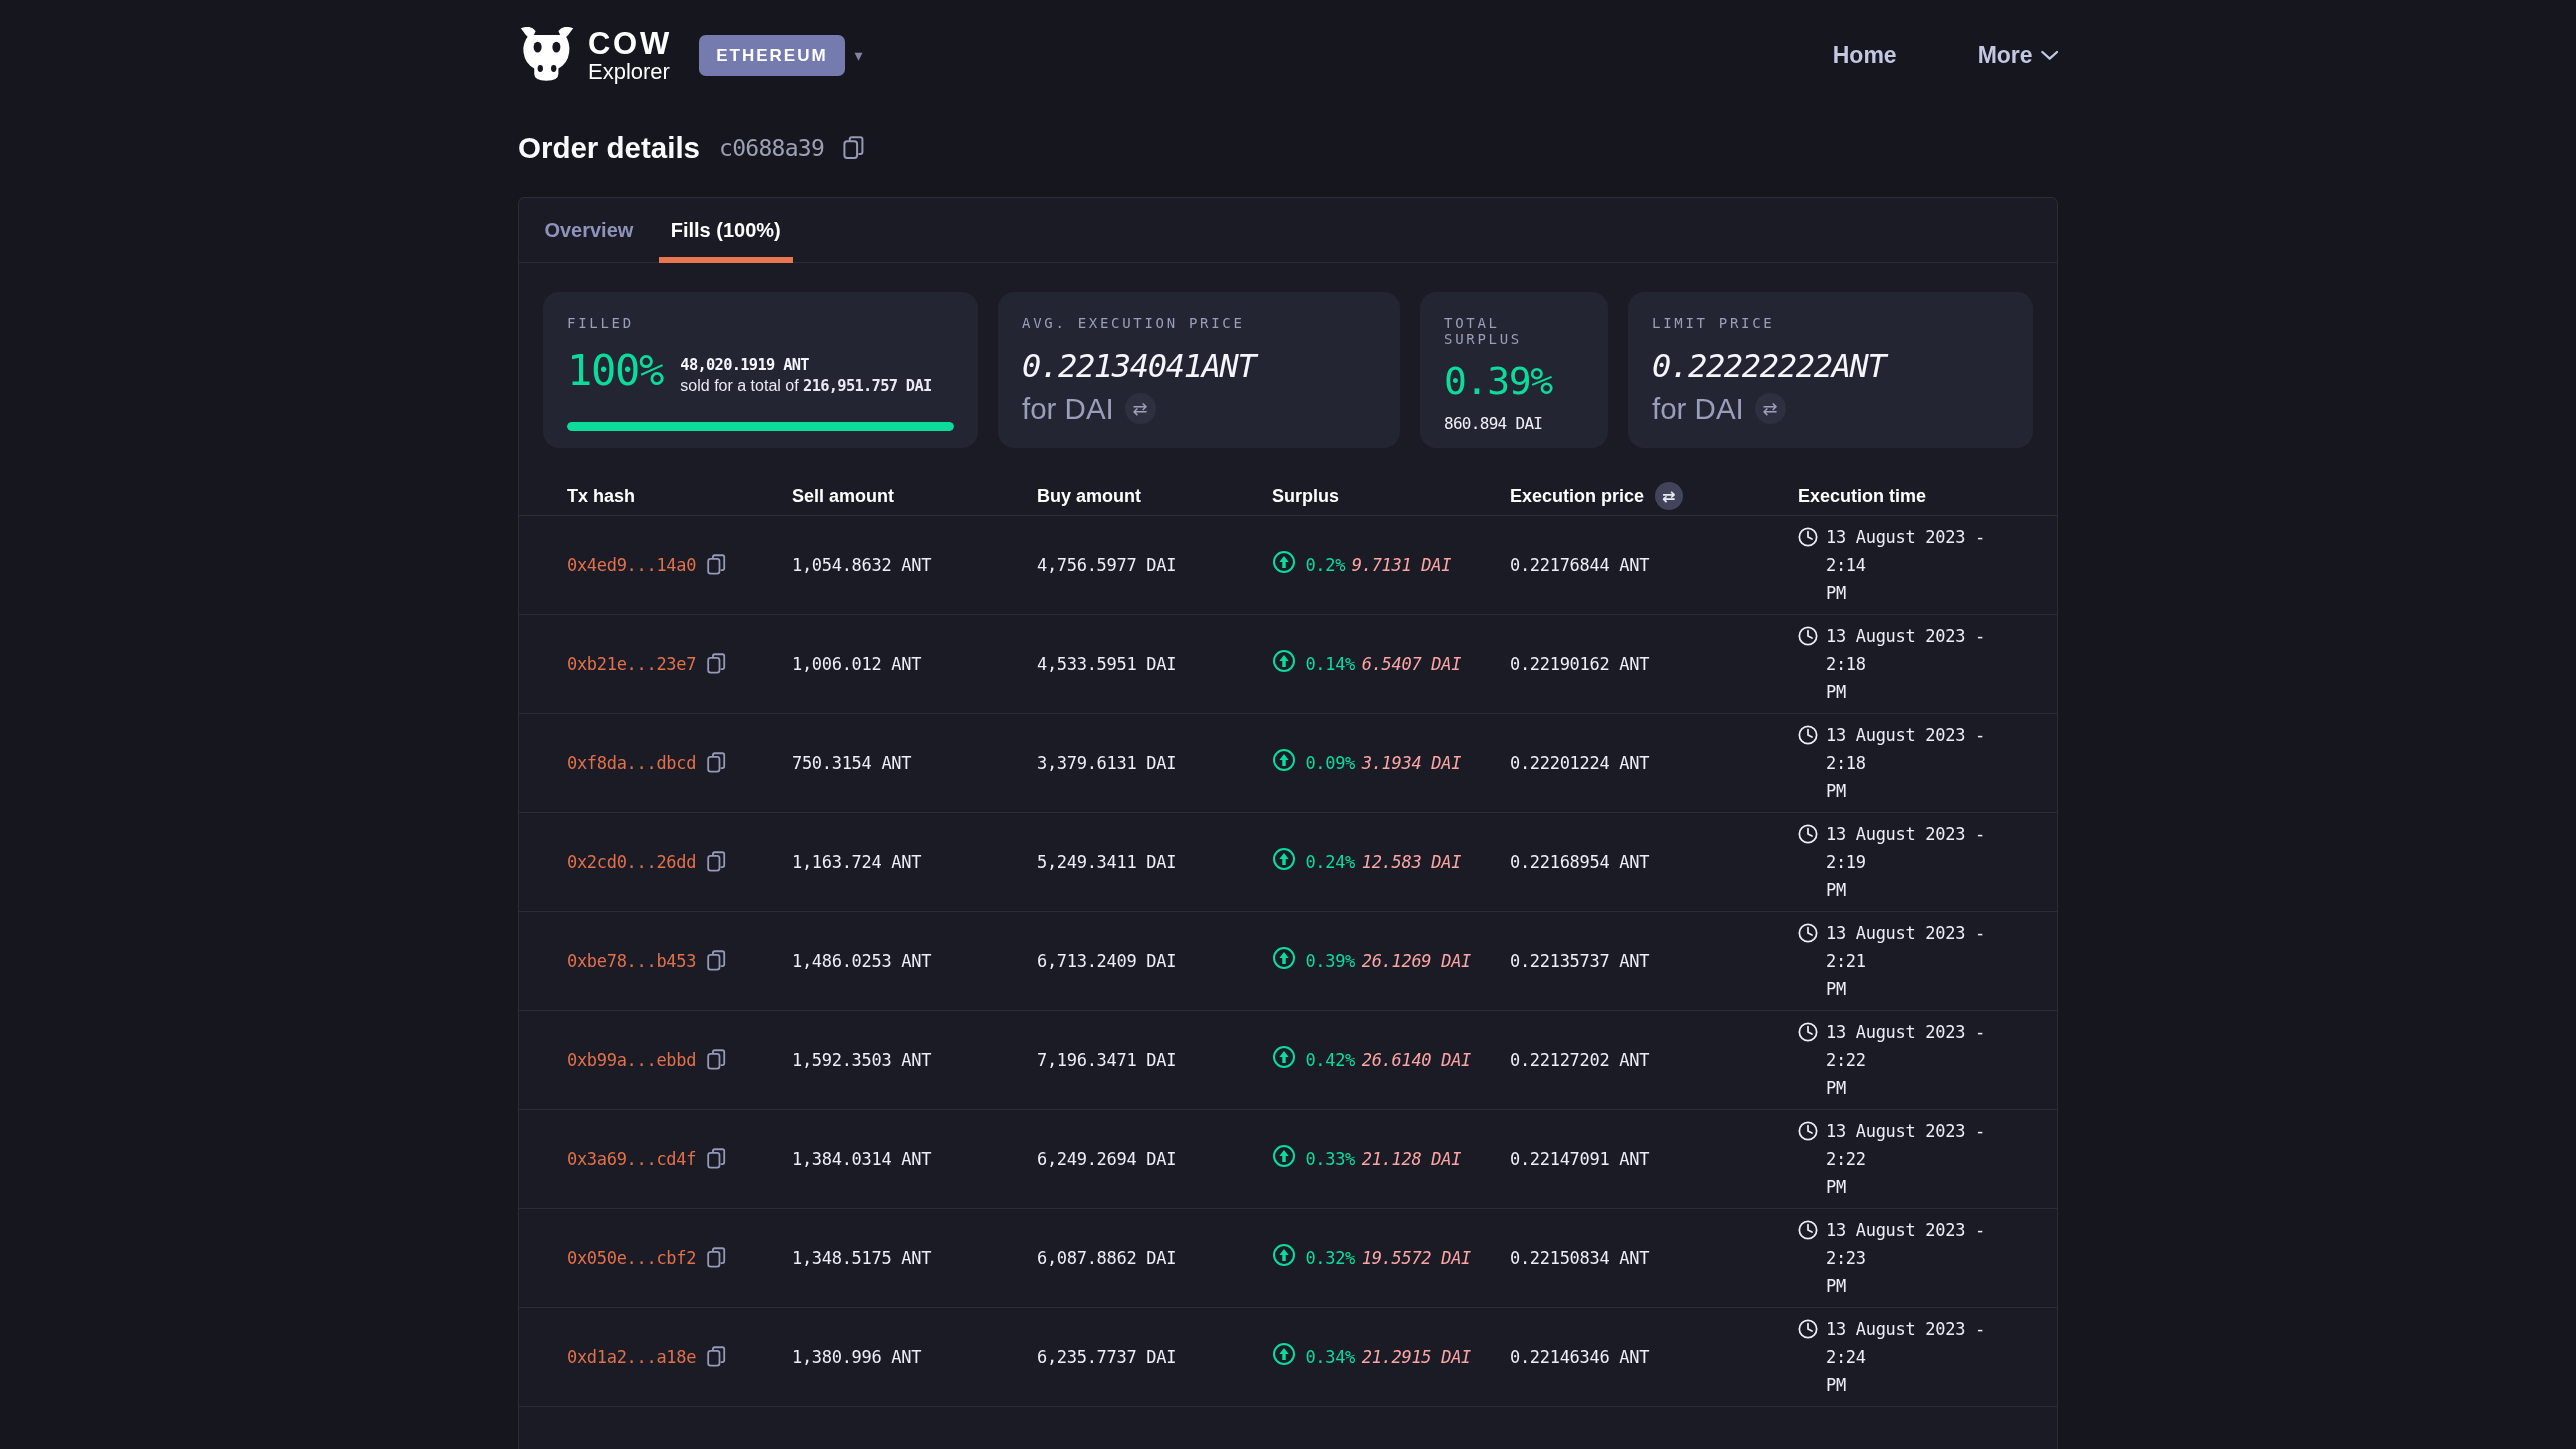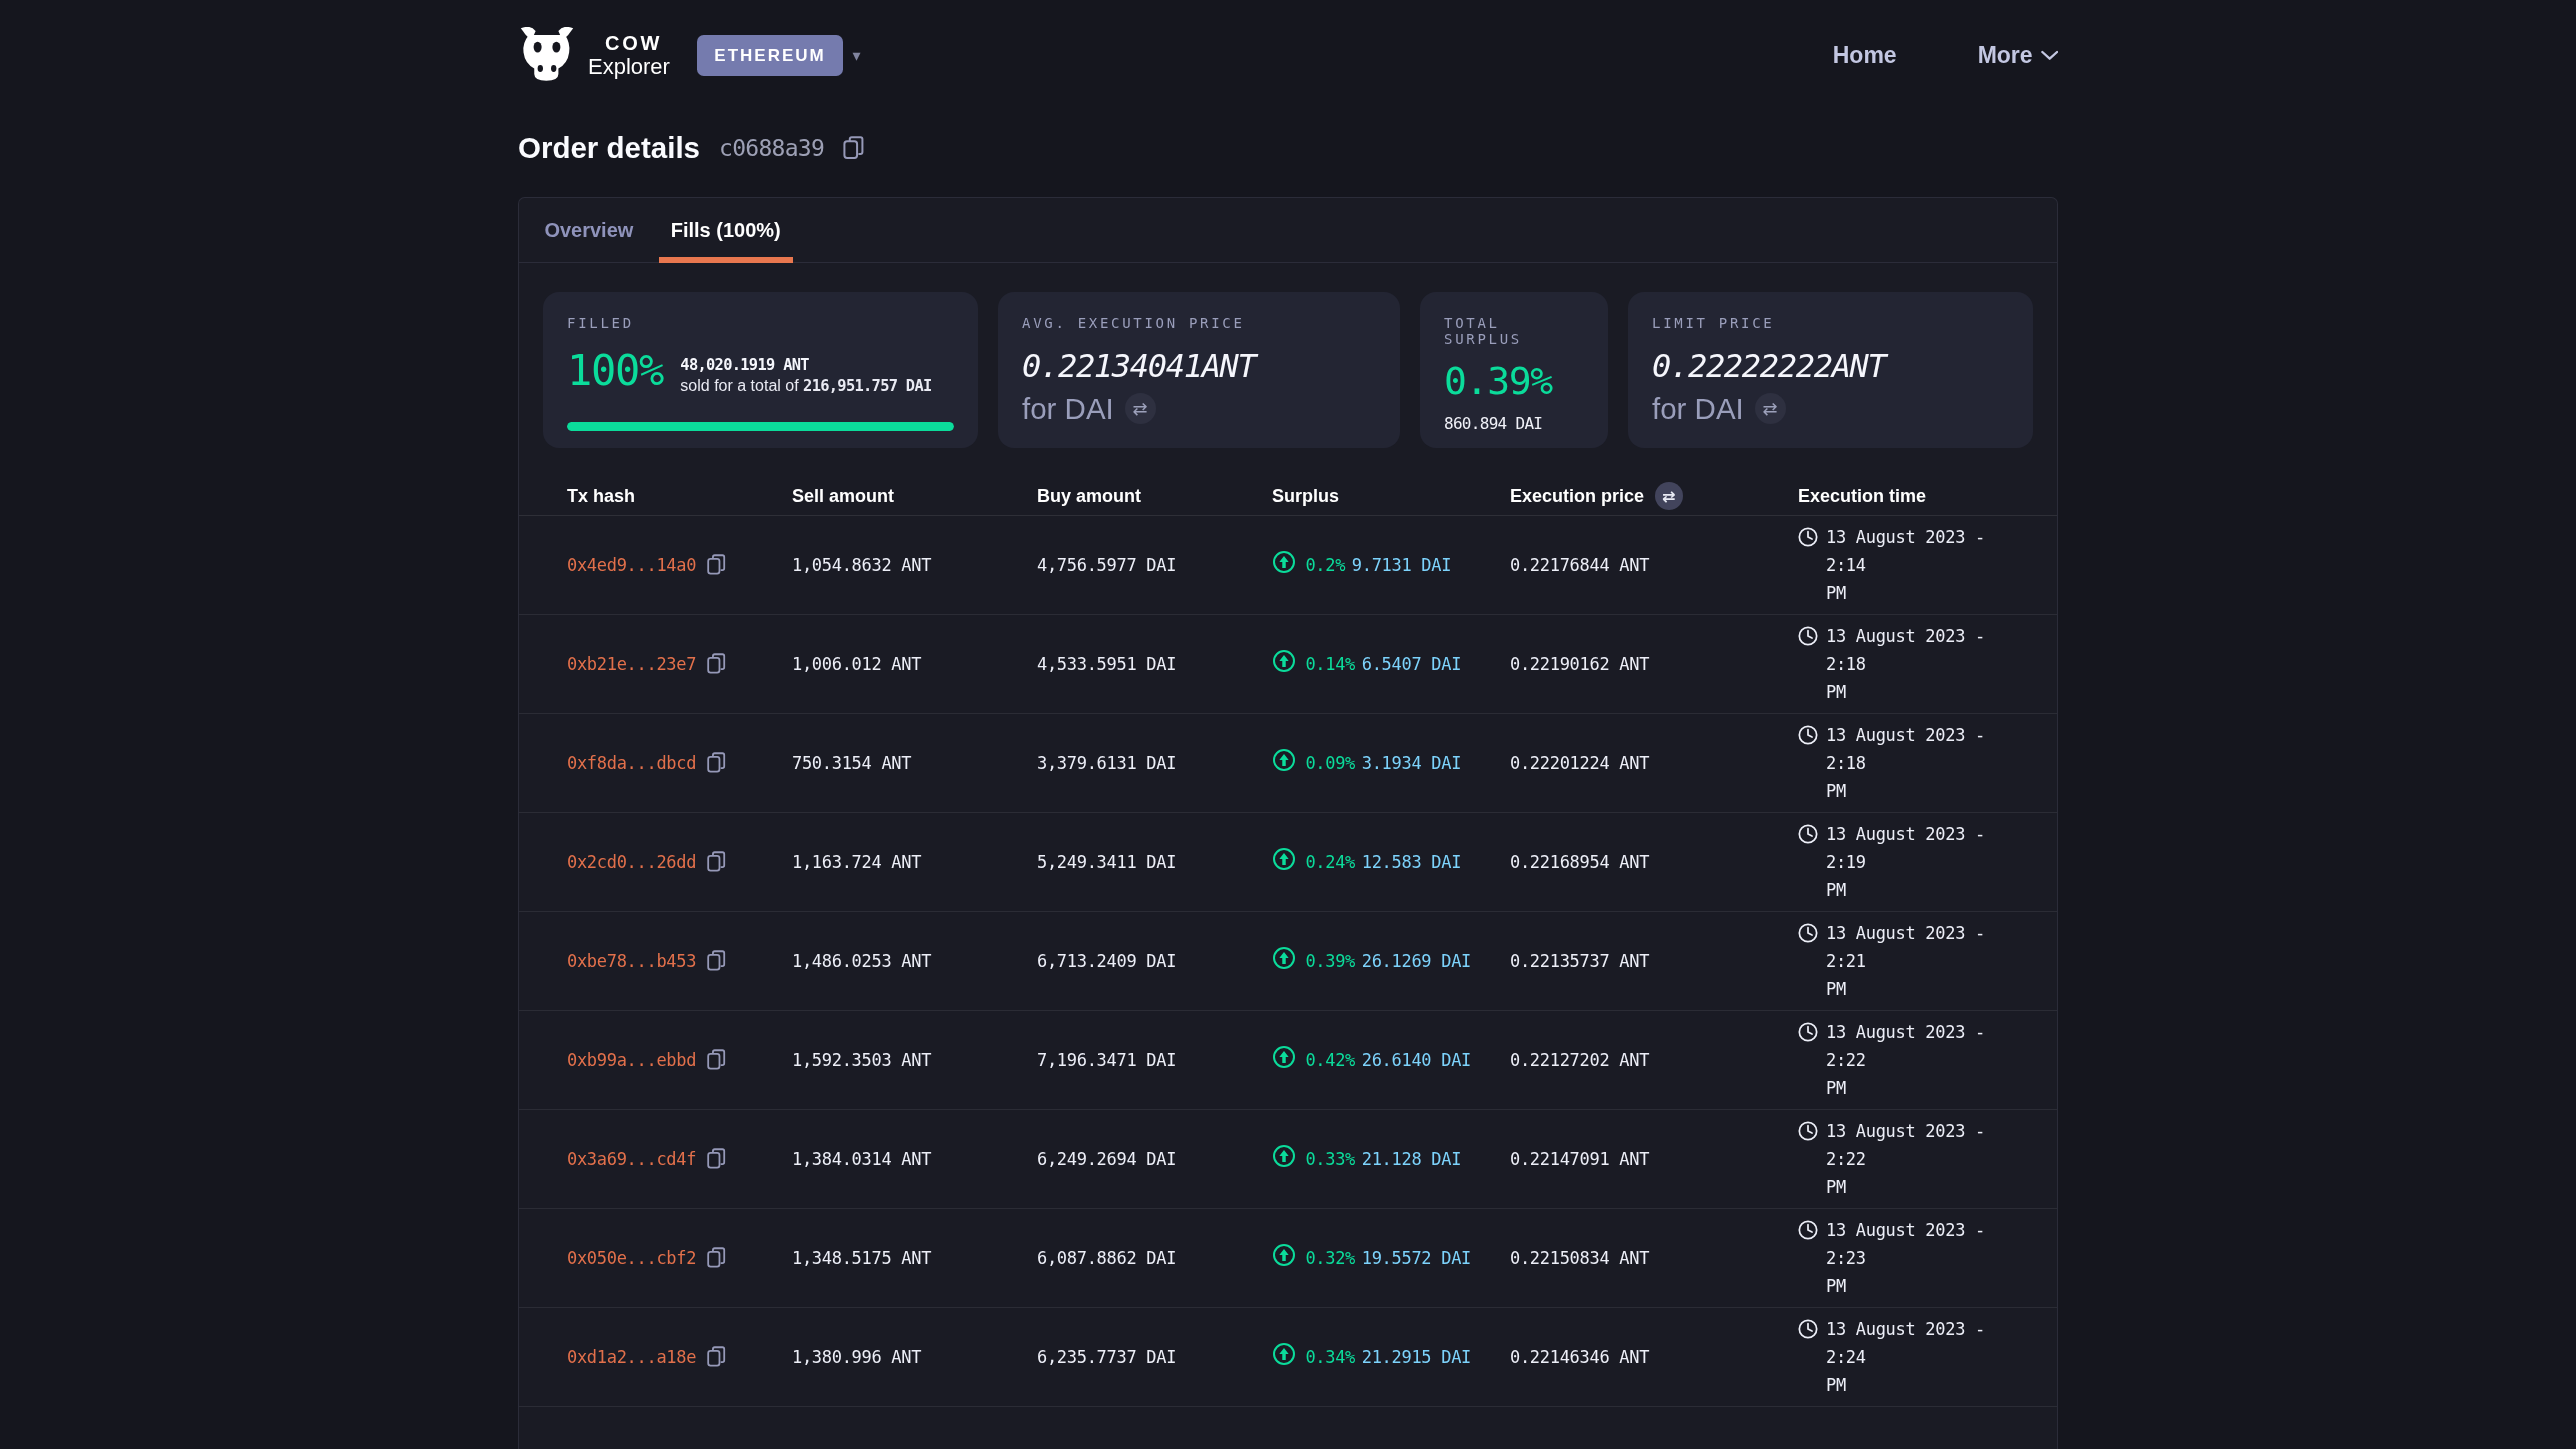--- a/index.html
+++ b/index.html
@@ -11,21 +11,21 @@
     -webkit-font-smoothing:antialiased;
   }
   .mono { font-family:"DejaVu Sans Mono", monospace; }
   .container { width:1540px; margin:0 auto; }
 
   
   .site-header { height:111px; display:flex; align-items:center; }
   .site-header .container { display:flex; align-items:center; }
   .brand { display:flex; align-items:center; gap:12px; cursor:pointer; }
   .brand-text { display:flex; flex-direction:column; line-height:1; }
-  .brand-line1 { font-size:20px; font-weight:bold; letter-spacing:2.7px; color:#FFFFFF;margin-left:17px; }
+  .brand-line1 { font-size:31px; font-weight:bold; letter-spacing:2.7px; color:#FFFFFF; }
   .brand-line2 { font-size:22px; font-weight:400; color:#FFFFFF; margin-top:2.7px; }
   .network-badge {
     margin-left:27px; background:#757BAE; color:#FFFFFF;
     font-size:17px; font-weight:bold; letter-spacing:2px;
     padding:10.7px 17.4px; border-radius:6.7px; cursor:pointer;
   }
   .badge-chevron { margin-left:9.4px; color:#80849E; font-size:16px; cursor:pointer; }
   .main-nav { margin-left:auto; display:flex; align-items:center; gap:81px; }
   .nav-link { font-size:23px; font-weight:600; color:#C3C7E2; cursor:pointer; display:flex; align-items:center; gap:8px; }
   .nav-chevron svg { display:block; }
@@ -110,21 +110,21 @@
   }
   .thead { height:38px; border-bottom:0.7px solid rgba(255,255,255,0.09); }
   .th { font-size:18px; font-weight:bold; color:#FFFFFF; display:flex; align-items:center; gap:10.7px; }
   .trow { height:99px; border-bottom:0.7px solid rgba(255,255,255,0.08); }
   .cell { font-size:17px; letter-spacing:-0.3px; color:#EDEFF8; }
   .hash-cell { display:flex; align-items:center; gap:10.7px; }
   .tx-link { color:#E2704B; cursor:pointer; text-decoration:none; }
   .surplus-cell { display:flex; align-items:center; gap:6.7px; }
   .surplus-cell .up-icon { margin-right:2.7px; }
   .surplus-pct { color:#0BDC9B; }
-  .surplus-amt { color:#7dd3fc; }
+  .surplus-amt { color:#fca5a5;font-style:italic; }
   .time-cell { display:flex; align-items:flex-start; gap:8px; line-height:28px; }
   .time-cell svg { margin-top:4.7px; flex:none; }
   .time-text { max-width:221px; }
 </style>
 </head>
 <body>
 
 <header class="site-header">
   <div class="container">
     <div class="brand">

